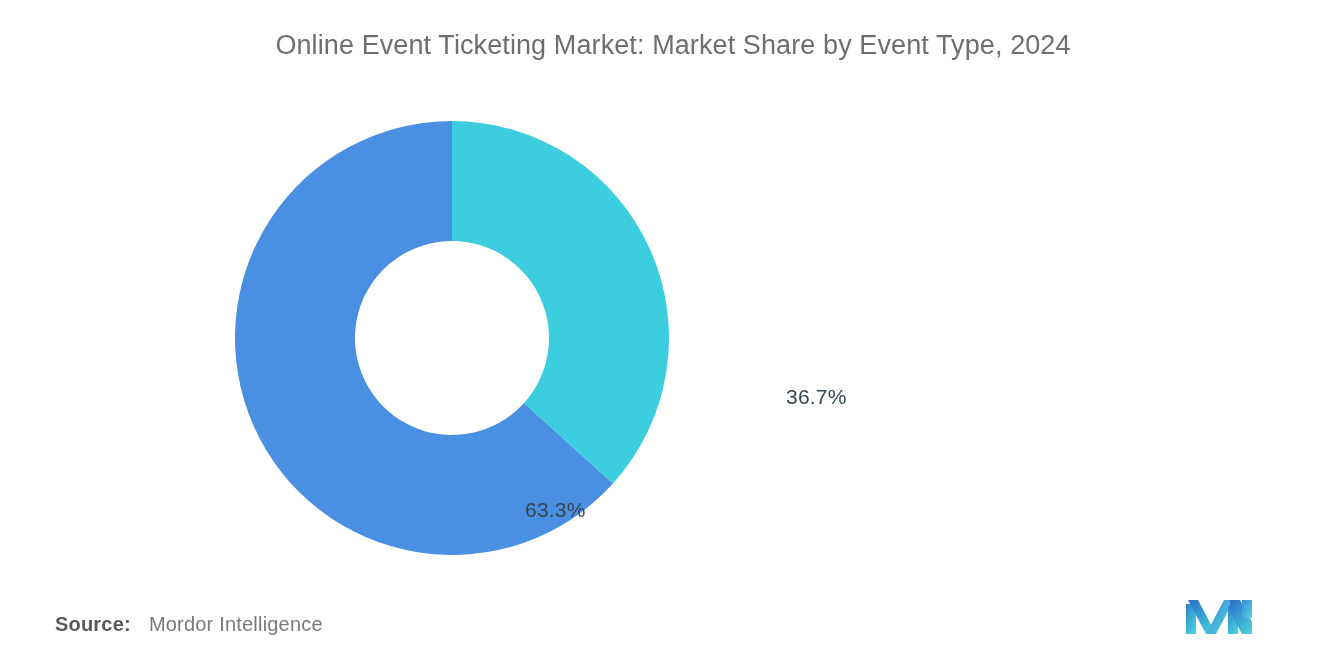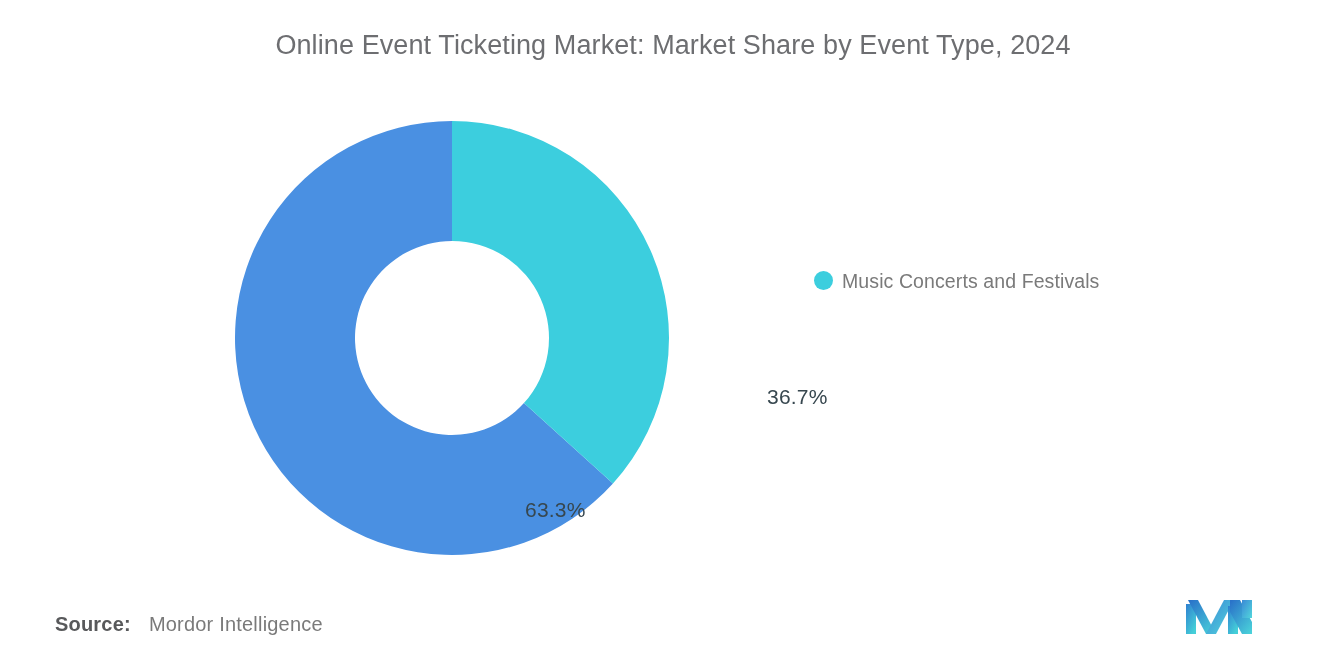--- a/index.html
+++ b/index.html
@@ -45,21 +45,21 @@
 
   .slice-label {
     position: absolute;
     font-size: 21px;
     color: #37474f;
     font-weight: 400;
     white-space: nowrap;
     letter-spacing: 0.2px;
   }
   #label-blue  { left: 290px; top: 377px; }
-  #label-teal  { left: 532px; top: 264px; }
+  #label-teal  { left: 551px; top: 264px; }
 
   #legend {
     position: absolute;
     left: 814px;
     top: 267px;
     width: 470px;
   }
   .legend-row {
     display: flex;
     align-items: flex-start;
@@ -124,24 +124,20 @@
   </svg>
 
   <div class="slice-label" id="label-blue" style="color: rgb(55, 71, 79);">63.3%</div>
 
   <div class="slice-label" id="label-teal" style="color: rgb(55, 71, 79);">36.7%</div>
 </div>
 
 <div id="legend">
 
 
-  <div class="legend-row">
-    <span class="legend-swatch" id="swatch-1" style="background: rgb(60, 206, 222);"></span>
-    <span class="legend-text">Music Concerts and Festivals</span>
-  </div>
 
 </div>
 
 <div id="source-line">
   <span id="source-label">Source:</span><span id="source-value">Mordor Intelligence</span>
 </div>
 
 <div id="brand-logo">
   <svg viewBox="0 0 70 42" width="70" height="42">
     <defs>

